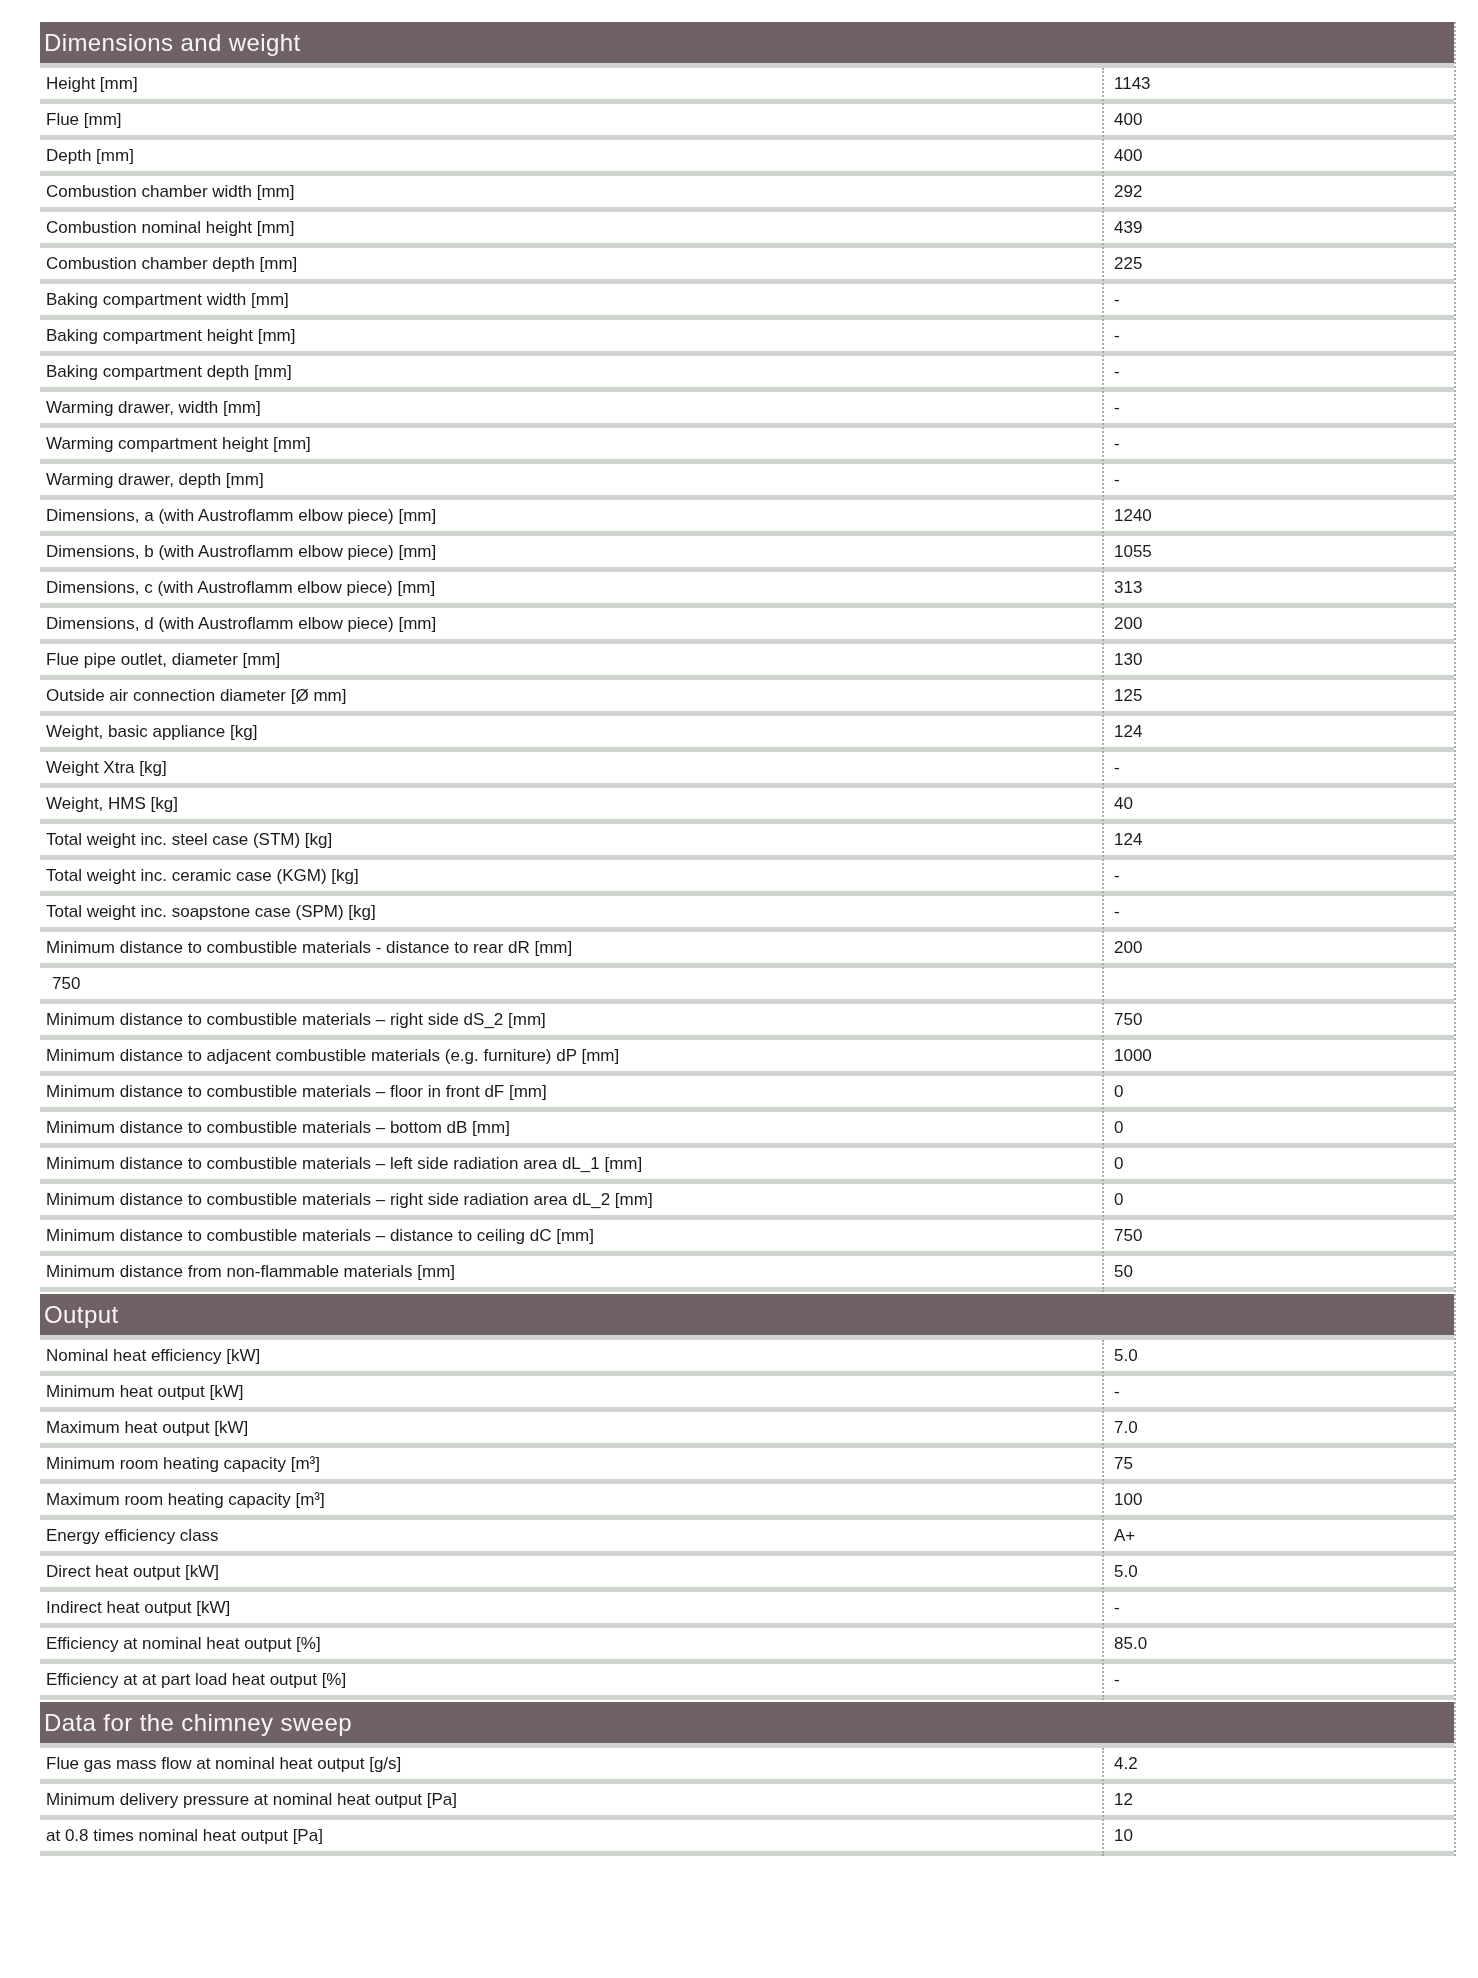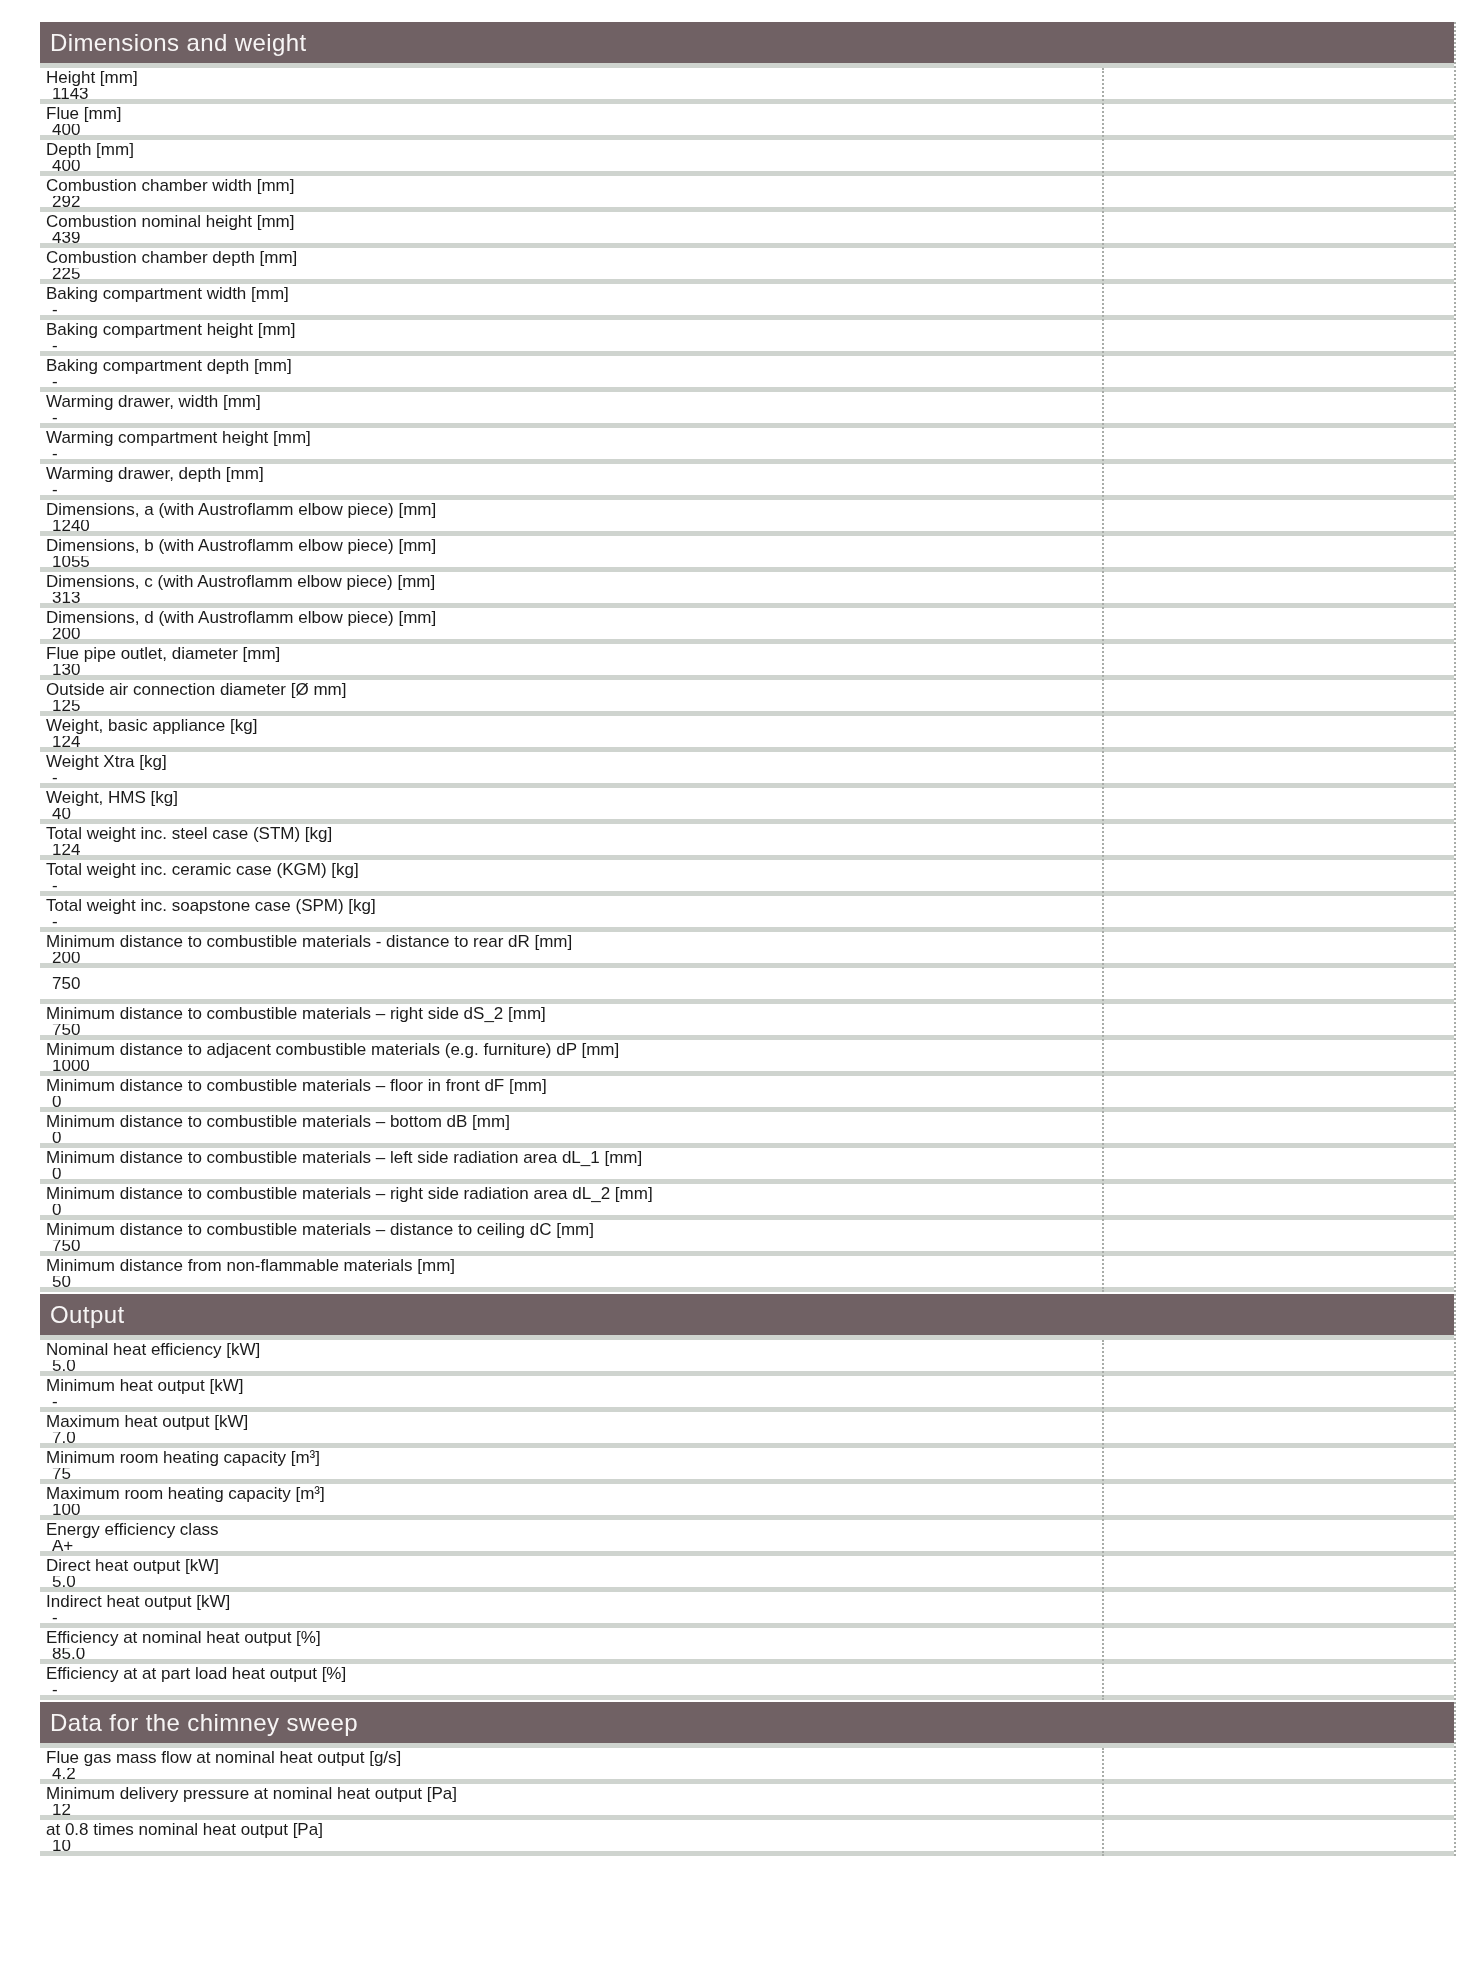--- a/index.html
+++ b/index.html
@@ -21,21 +21,21 @@
   .spec-section {
     border-right: 2px dotted var(--divider, #a8aca8);
     box-sizing: border-box;
   }
   .spec-section + .spec-section { margin-top: 2px; }
   .section-header {
     height: 41px;
     background: var(--header-bg, #706164);
     display: flex;
     align-items: center;
-    padding-left: 10px;
+    padding-left: 4px;
     box-sizing: border-box;
   }
   .section-title {
     color: var(--header-fg, #f7f5f5);
     font-size: 24px;
     font-weight: 400;
     letter-spacing: 0.4px;
   }
   .rows {
     position: relative;
@@ -47,21 +47,20 @@
     left: 1062px;
     top: 0;
     bottom: 0;
     width: 0;
     border-left: 2px dotted var(--divider, #a8aca8);
   }
   .row {
     display: flex;
     height: 31px;
     border-bottom: 5px solid var(--separator, #cfd4cf);
-    flex-direction: column;
   }
   .cell {
     display: flex;
     align-items: center;
     font-size: 17px;
     white-space: nowrap;
     overflow: hidden;
   }
   .cell.label {
     flex: none;

